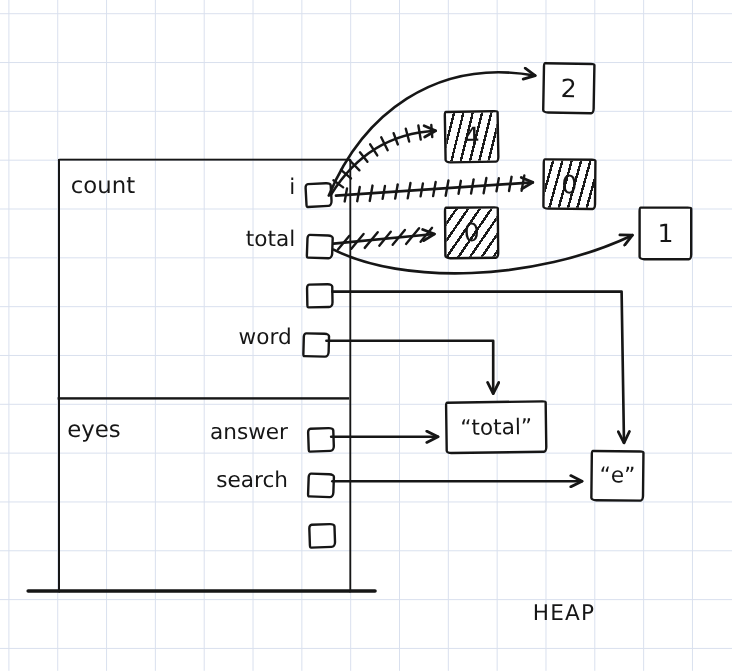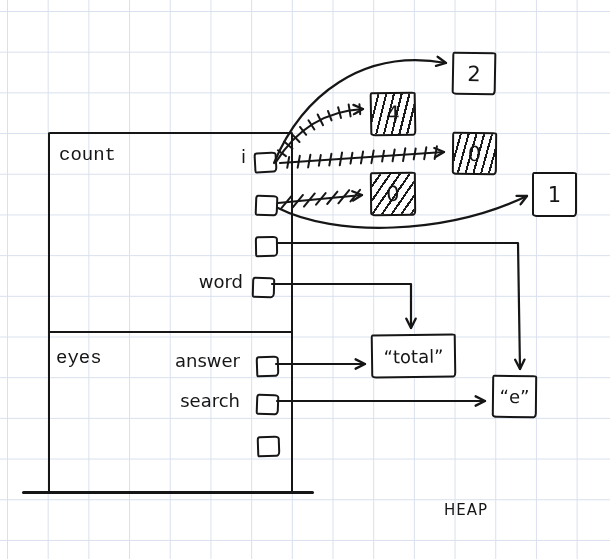--- a/index.html
+++ b/index.html
@@ -8,21 +8,21 @@
     position:relative;width:610px;height:559px;
     background-color:#ffffff;
     background-image:
       linear-gradient(to right,#d9e0ee 1px,transparent 1px),
       linear-gradient(to bottom,#d9e0ee 1px,transparent 1px);
     background-size:40.7px 40.7px;
     background-position:7px 11px;
     color:#161616;
   }
   .hw{position:absolute;color:#161616;font-size:18px;line-height:1.1;white-space:nowrap;}
-  .frame-name{font-size:19px;font-family:Liberation Mono, monospace;}
+  .frame-name{font-size:19px;}
   .var-label{width:80px;text-align:right;}
   
   .frame-outline{
     position:absolute;left:48px;top:132px;width:241px;height:360px;
     border-left:2.4px solid #161616;border-top:2.4px solid #161616;border-right:2.4px solid #161616;
     border-radius:2px;
   }
   .frame-divider{position:absolute;left:48px;top:331px;width:243px;height:2.4px;background:#161616;}
   .base-line{position:absolute;left:22px;top:491px;width:292px;height:3px;background:#161616;border-radius:2px;}
   
@@ -39,37 +39,38 @@
     border-radius:2px 4px 3px 5px / 4px 2px 5px 3px;
   }
   .vbox.str{font-size:18px;}
   .hatch-steep{
     background-image:repeating-linear-gradient(105deg,transparent 0 5.5px,#1a1a1a 5.5px 7.5px);
   }
   .hatch-diag{
     background-image:repeating-linear-gradient(125deg,transparent 0 6px,#1a1a1a 6px 8px);
   }
   .region-label{font-size:17px;letter-spacing:4px;}
-  .heap-label{font-size:15px;letter-spacing:1px;text-align:center;}
+  .heap-label{font-size:18px;letter-spacing:1px;text-align:center;}
   svg.arrows{position:absolute;left:0;top:0;pointer-events:none;}
   svg.arrows path{fill:none;stroke:#161616;stroke-width:2.2px;stroke-linecap:round;stroke-linejoin:round;}
 </style>
 </head>
 <body>
 
 <div class="page">
 
   <div class="frame-outline"></div>
   <div class="frame-divider"></div>
   <div class="base-line"></div>
 
   <div class="hw frame-name" style="left:59px;top:145px">count</div>
   <div class="hw frame-name" style="left:56px;top:348px">eyes</div>
 
   <div class="hw var-label" style="left:166px;top:147px">i</div>
+  <div class="hw var-label" style="left:166px;top:190px">total</div>
   <div class="hw var-label" style="left:163px;top:272px">word</div>
 
   <div class="hw var-label" style="left:160px;top:351px">answer</div>
   <div class="hw var-label" style="left:160px;top:391px">search</div>
 
   <div class="slot" style="left:254px;top:152px;transform:rotate(-3deg)"></div>
   <div class="slot" style="left:255px;top:195px;transform:rotate(2deg)"></div>
   <div class="slot" style="left:255px;top:236px;transform:rotate(-1deg)"></div>
   <div class="slot" style="left:252px;top:277px;transform:rotate(1.5deg)"></div>
   <div class="slot" style="left:256px;top:356px;transform:rotate(-2deg)"></div>

